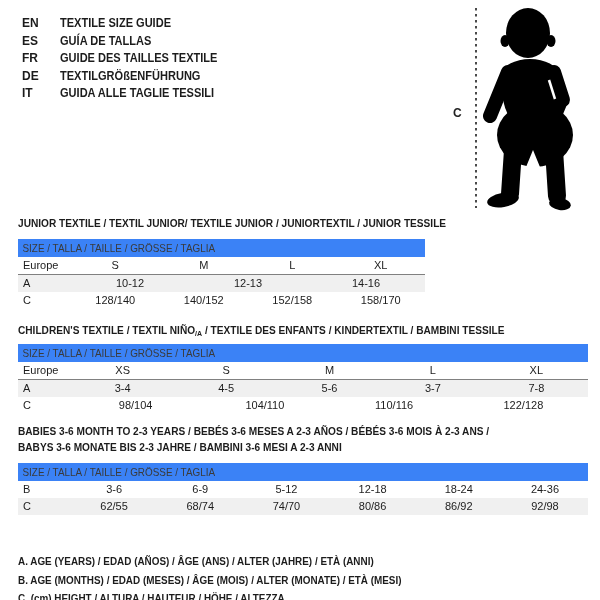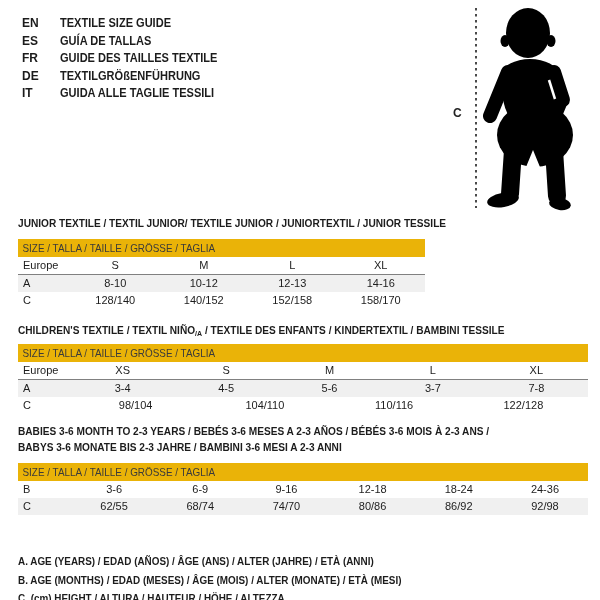--- a/index.html
+++ b/index.html
@@ -12,21 +12,21 @@
   .lang-title{display:inline-block;transform:scaleX(0.92);transform-origin:left center;white-space:nowrap;}
   
   .figure-wrap{position:absolute;left:440px;top:0;width:160px;height:215px;}
   .measure-label{position:absolute;left:453px;top:106px;font-size:12px;font-weight:bold;color:#222;}
   
   .tbl-title{position:absolute;left:18px;font-weight:bold;font-size:11.5px;white-space:nowrap;
              transform:scaleX(0.88);transform-origin:left center;line-height:15.5px;}
   .sub{font-size:8px;vertical-align:-2px;}
   
   .tbl{position:absolute;left:18px;}
-  .bar{height:18px;background:#eab308;color:#3a3a3a;font-size:11px;line-height:18px;}
+  .bar{height:18px;background:#3b82f6;color:#3a3a3a;font-size:11px;line-height:18px;}
   .bar-text{display:inline-block;padding-left:5px;transform:scaleX(0.9);transform-origin:left center;white-space:nowrap;}
   .trow{display:flex;height:17px;line-height:17px;font-size:11px;}
   .trow.hdr{border-bottom:1px solid #808080;justify-content:flex-end;}
   .trow.alt{background:#f0f0f0;}
   .lab{width:48px;padding-left:5px;}
   .cel{flex:1;text-align:center;}
   
   .legend{position:absolute;left:18px;top:552px;}
   .legend-line{height:18.5px;line-height:18.5px;font-weight:bold;font-size:11.5px;white-space:nowrap;
                transform:scaleX(0.86);transform-origin:left center;}
@@ -90,21 +90,20 @@
     </div>
     <div class="trow hdr">
       <span class="lab">Europe</span>
       <span class="cel">S</span>
       <span class="cel">M</span>
       <span class="cel">L</span>
       <span class="cel">XL</span>
     </div>
     <div class="trow alt">
       <span class="lab">A</span>
-      <span class="cel">8-10</span>
       <span class="cel">10-12</span>
       <span class="cel">12-13</span>
       <span class="cel">14-16</span>
     </div>
     <div class="trow">
       <span class="lab">C</span>
       <span class="cel">128/140</span>
       <span class="cel">140/152</span>
       <span class="cel">152/158</span>
       <span class="cel">158/170</span>
@@ -148,21 +147,21 @@
     <div>BABYS 3-6 MONATE BIS 2-3 JAHRE / BAMBINI 3-6 MESI A 2-3 ANNI</div>
   </div>
   <div class="tbl" style="top:463px;width:570px;">
     <div class="bar">
       <span class="bar-text">SIZE / TALLA / TAILLE / GRÖSSE / TAGLIA</span>
     </div>
     <div class="trow">
       <span class="lab">B</span>
       <span class="cel">3-6</span>
       <span class="cel">6-9</span>
-      <span class="cel">9-16</span>
+      <span class="cel">5-12</span>
       <span class="cel">12-18</span>
       <span class="cel">18-24</span>
       <span class="cel">24-36</span>
     </div>
     <div class="trow alt">
       <span class="lab">C</span>
       <span class="cel">62/55</span>
       <span class="cel">68/74</span>
       <span class="cel">74/70</span>
       <span class="cel">80/86</span>

